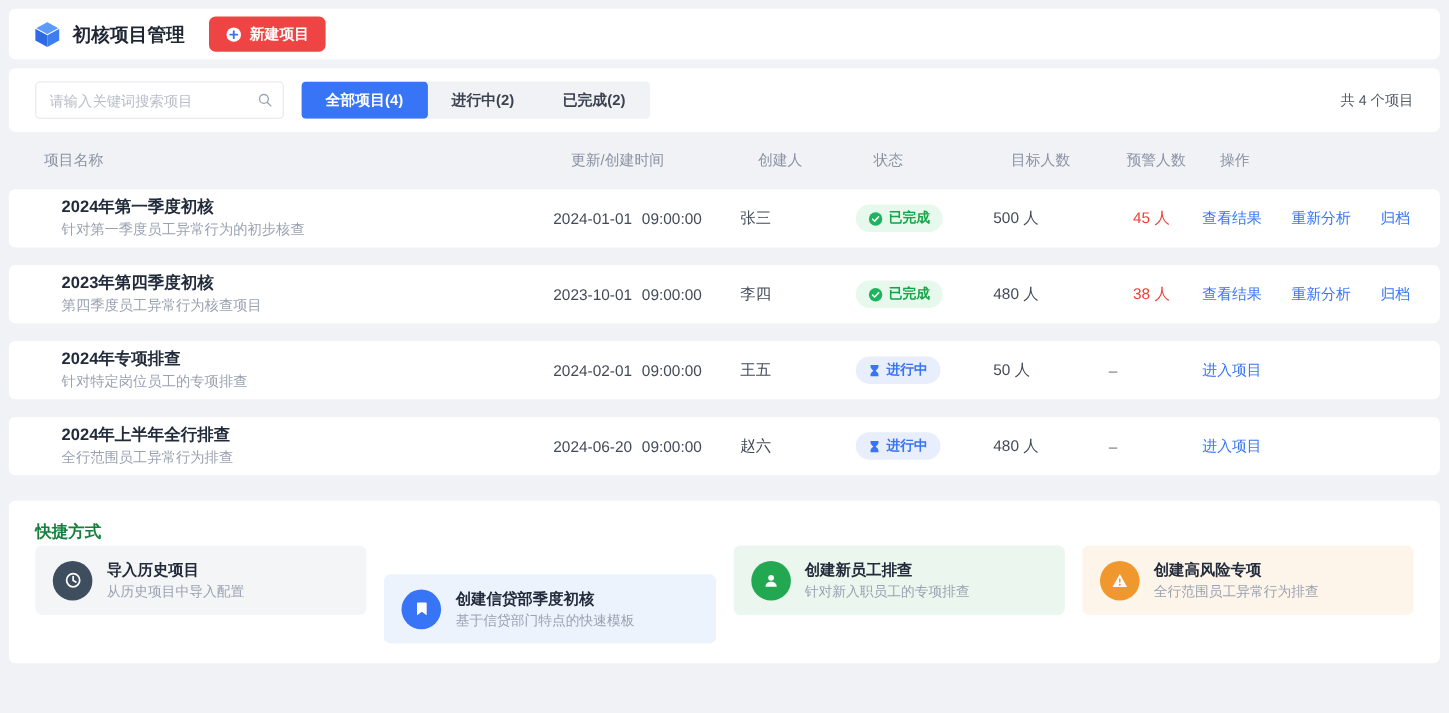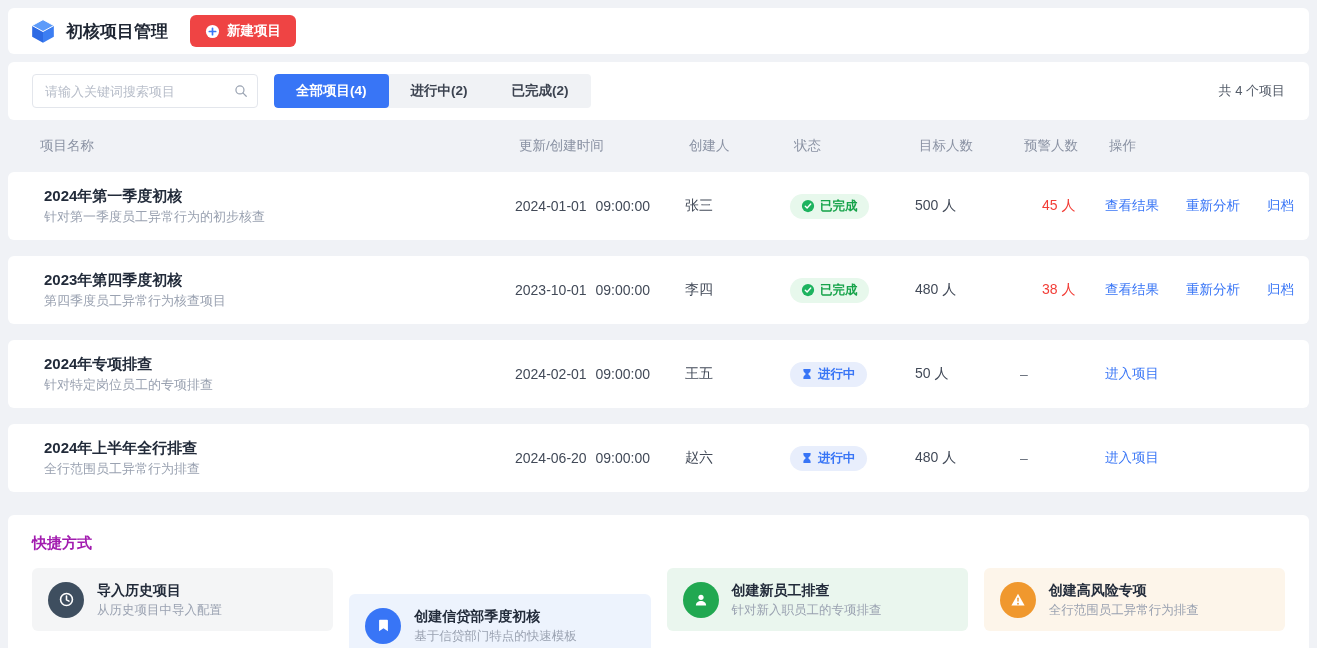--- a/index.html
+++ b/index.html
@@ -53,40 +53,40 @@
   
   .grid-cols {
     display:grid;
     grid-template-columns: 1fr 170px 105px 125px 105px 85px 168px;
     align-items:center;
   }
   .table-head {
     height:52px; padding:0 32px; font-size:13.5px; color:#8a92a3;
   }
   .row {
-    height:68px; padding:0 36px; margin-bottom:16px;
+    height:53px; padding:0 48px; margin-bottom:16px;
   }
   .row-title { font-size:15px; font-weight:bold; color:#222b3a; line-height:1.5; }
   .row-desc  { font-size:13px; color:#9aa2b1; line-height:1.45; }
   .cell      { font-size:14px; color:#424a58; }
   .cell.time { word-spacing:5px; }
   .badge {
     display:inline-flex; align-items:center; gap:5px;
     border-radius:999px; padding:4px 11px; font-size:12.5px; font-weight:bold;
   }
   .badge-done     { background:#e7f8ec; color:#16a34a; }
   .badge-progress { background:#e8eefc; color:#3875f6; }
   .warn-red { color:#f23d36;margin-left:22px; }
   .warn-none { color:#6f7682; }
   .actions { display:flex; gap:27px; white-space:nowrap;justify-content:space-between; }
   .link { color:#3875f6; font-size:13.5px; text-decoration:none; cursor:pointer; }
 
   
   .shortcuts { margin-top:23px; padding:19px 24px 18px; }
-  .shortcuts-title { font-size:15px; font-weight:bold; color:#a21caf; margin-bottom:15px; }
+  .shortcuts-title { font-size:15px; font-weight:bold; color:#15803d; margin-bottom:3px; }
   .shortcut-cards { display:flex; gap:16px; }
   .scard {
     flex:1; border-radius:6px; height:63px; padding:0 16px;
     display:flex; align-items:center; gap:13px; cursor:pointer;
   }
   .scard-0 { background:#f4f5f6; }
   .scard-1 { background:#edf3fd;margin-top:26px; }
   .scard-2 { background:#eaf6ee; }
   .scard-3 { background:#fdf5ea; }
   .scircle {

